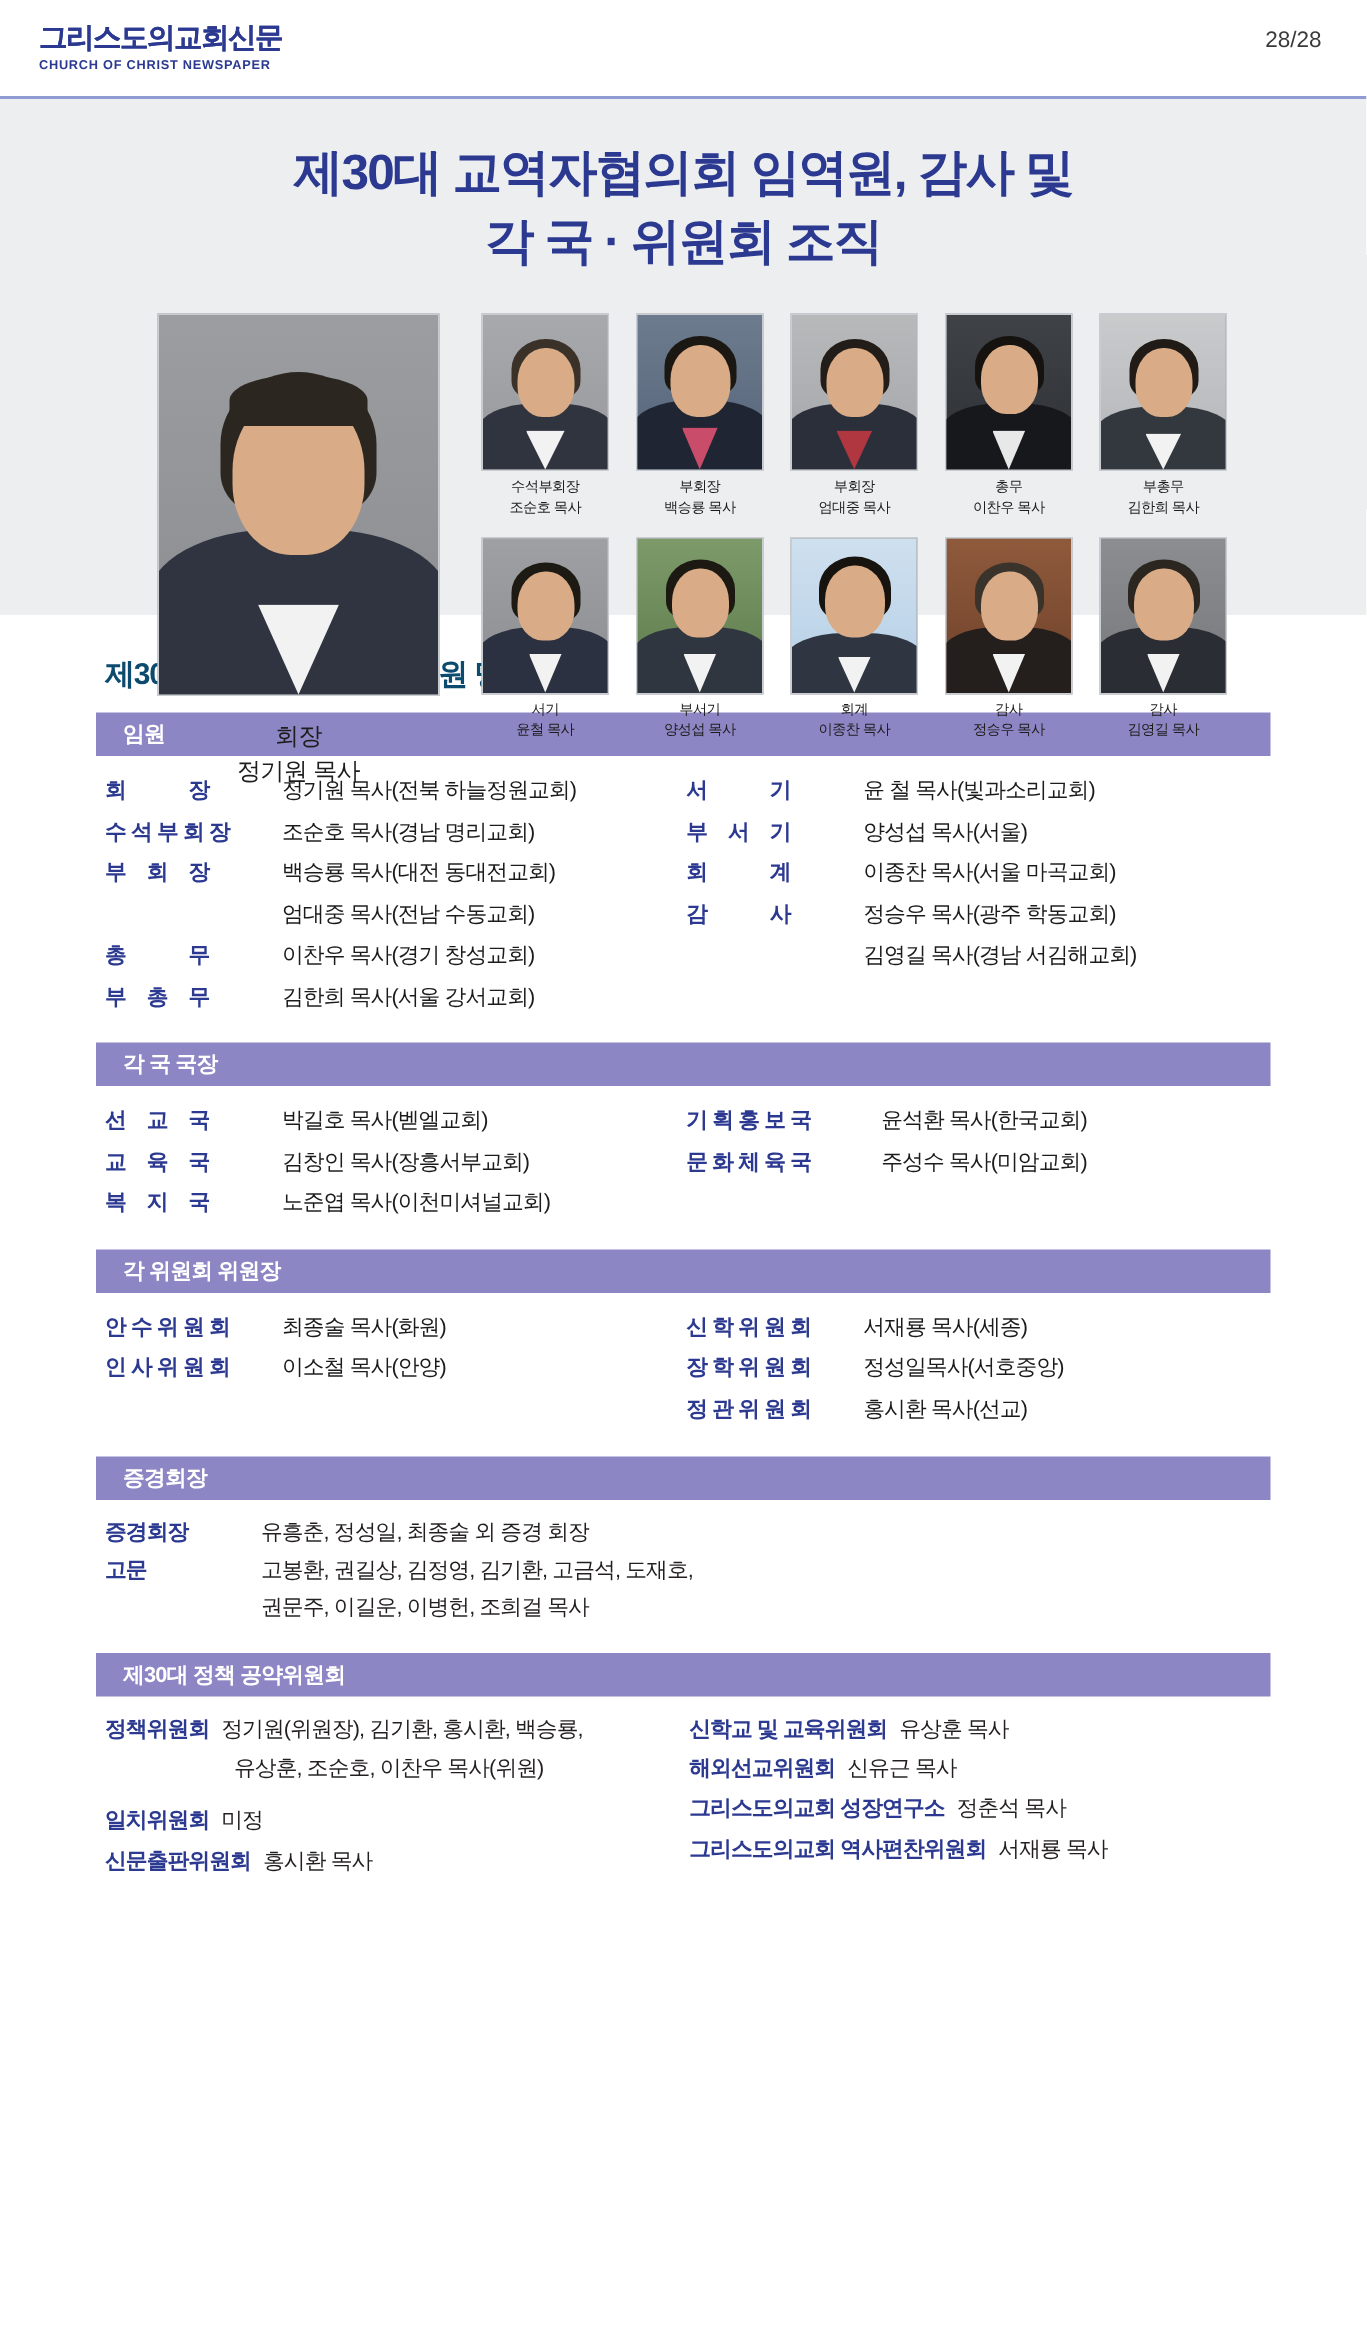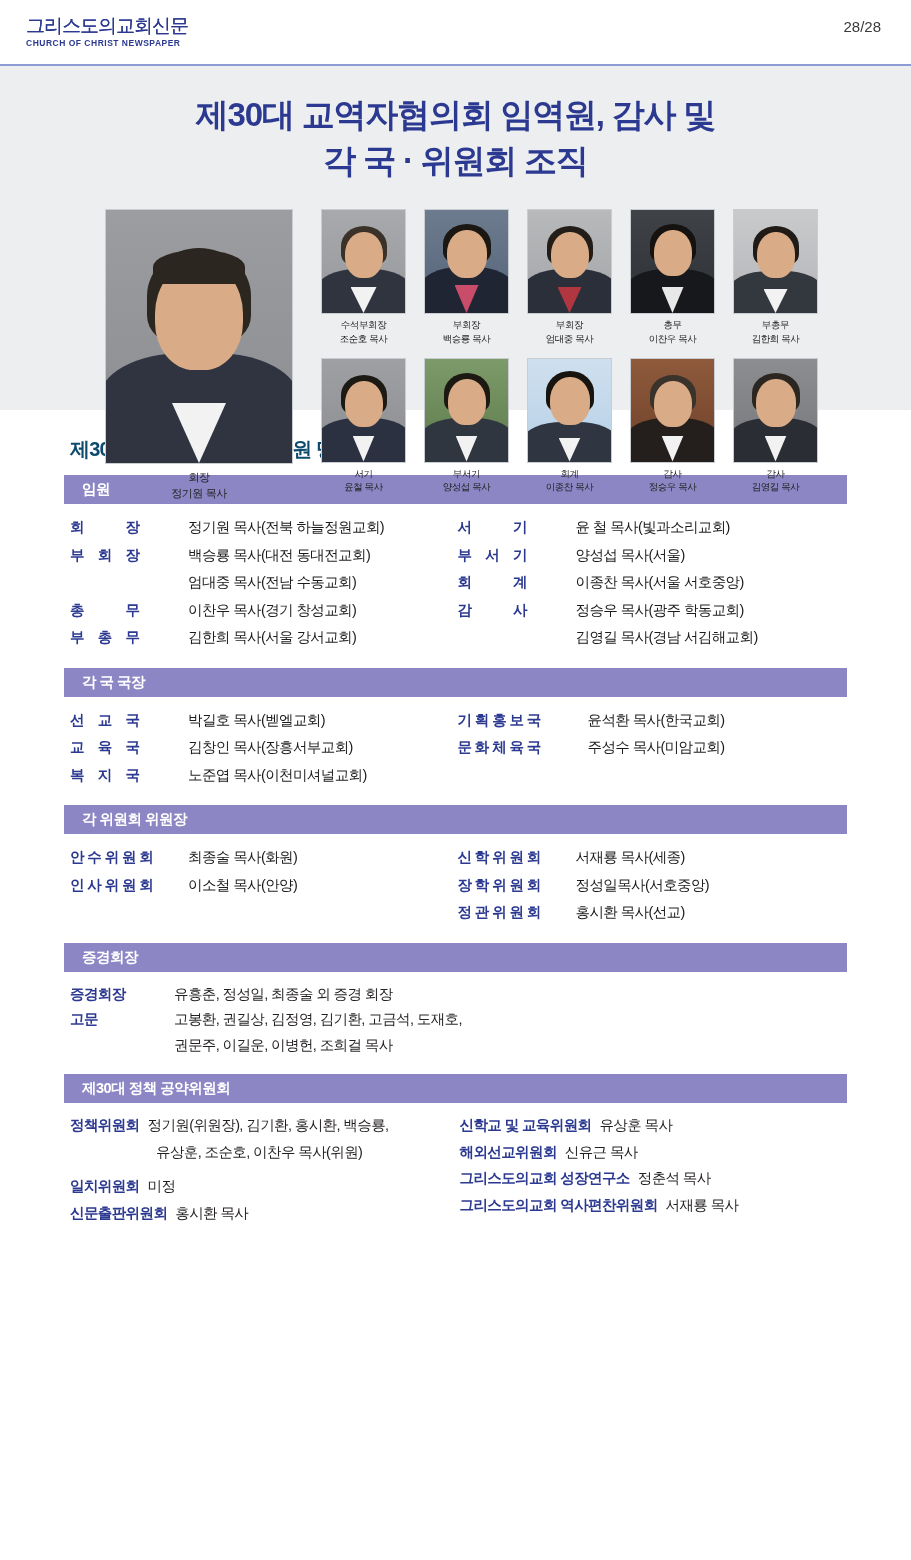--- a/index.html
+++ b/index.html
@@ -19,21 +19,21 @@
     background: #ffffff;
     border-bottom: 2px solid #8e9bd4;
     display: flex;
     align-items: center;
     padding: 0 26px;
     position: relative;
   }
   .logo-block { display: flex; flex-direction: column; justify-content: center; }
   .logo-kr {
     font-size: 19px;
-    font-weight: normal;
+    font-weight: bold;
     color: #2b3990;
     letter-spacing: -1px;
     line-height: 1.05;
     background: linear-gradient(to bottom, #2b3990 0 52%, #2b3990 52% 100%);
     -webkit-background-clip: text;
     position: relative;
   }
   .logo-kr::after {
     content:"";
     position:absolute; left:0; right:0; top:52%;
@@ -81,24 +81,24 @@
   .chair-col { width: 188px; }
   .chair-photo {
     width: 188px; height: 255px;
     border: 1px solid #c9ccd1;
     background: #8e8f93;
     overflow: hidden;
     position: relative;
   }
   .caption {
     text-align: center;
-    font-size: 11px;
+    font-size: 16px;
     line-height: 1.45;
     color: #1d1d1d;
-    margin-top: 6px;
+    margin-top: 16px;
     letter-spacing: -0.4px;
   }
   .caption .role { display: block; }
   .caption .name { display: block; }
 
   .grid-cols {
     display: grid;
     grid-template-columns: repeat(5, 85px);
     gap: 12px 18px;
   }
@@ -414,20 +414,24 @@
   <div class="section-title">제30대 교역자협의회 임역원 명단</div>
 
   <div class="band first">임원</div>
   <div class="rows two-col">
     <div>
       <div class="row">
         <div class="lbl">회　　　장</div>
         <div class="val">정기원 목사(전북 하늘정원교회)</div>
       </div>
       <div class="row">
+        <div class="lbl">수 석 부 회 장</div>
+        <div class="val">조순호 목사(경남 명리교회)</div>
+      </div>
+      <div class="row">
         <div class="lbl">부　회　장</div>
         <div class="val">백승룡 목사(대전 동대전교회)</div>
       </div>
       <div class="row">
         <div class="lbl"></div>
         <div class="val">엄대중 목사(전남 수동교회)</div>
       </div>
       <div class="row">
         <div class="lbl">총　　　무</div>
         <div class="val">이찬우 목사(경기 창성교회)</div>
@@ -441,21 +445,21 @@
       <div class="row">
         <div class="lbl">서　　　기</div>
         <div class="val">윤  철 목사(빛과소리교회)</div>
       </div>
       <div class="row">
         <div class="lbl">부　서　기</div>
         <div class="val">양성섭 목사(서울)</div>
       </div>
       <div class="row">
         <div class="lbl">회　　　계</div>
-        <div class="val">이종찬 목사(서울 서호중앙)</div>
+        <div class="val">이종찬 목사(서울 마곡교회)</div>
       </div>
       <div class="row">
         <div class="lbl">감　　　사</div>
         <div class="val">정승우 목사(광주 학동교회)</div>
       </div>
       <div class="row">
         <div class="lbl"></div>
         <div class="val">김영길 목사(경남 서김해교회)</div>
       </div>
     </div>

